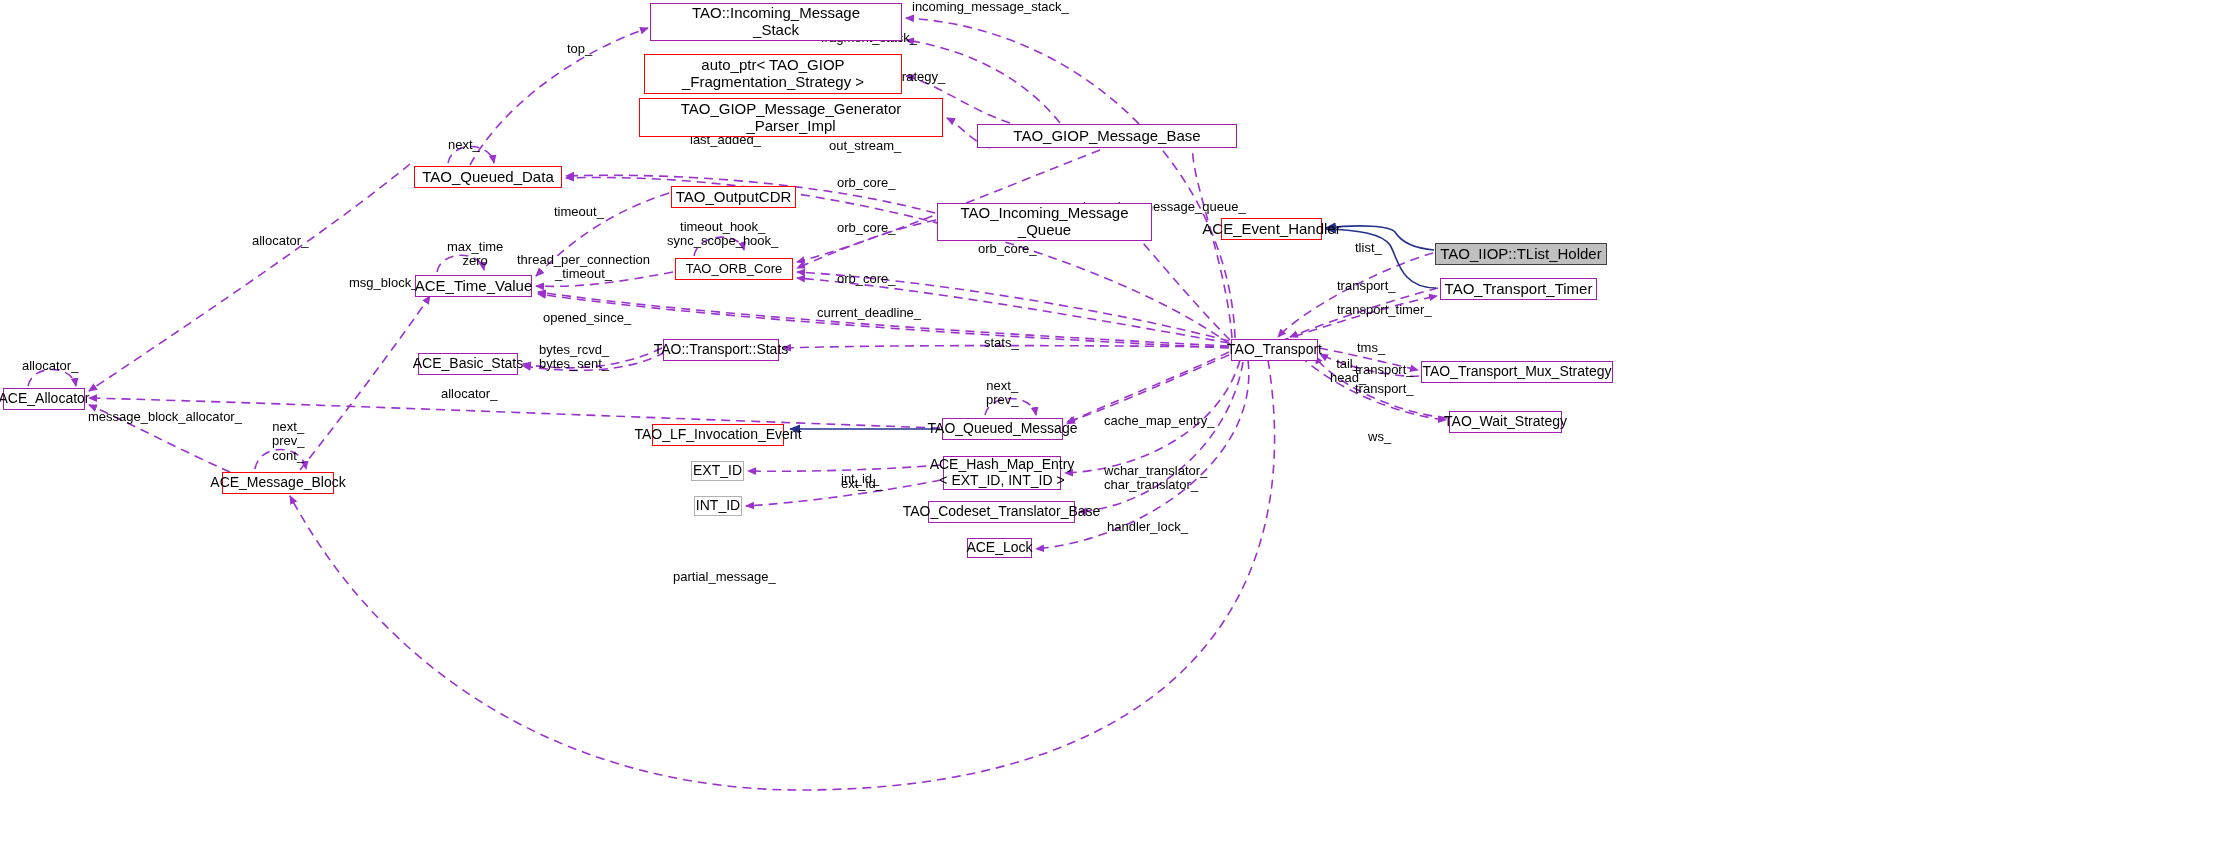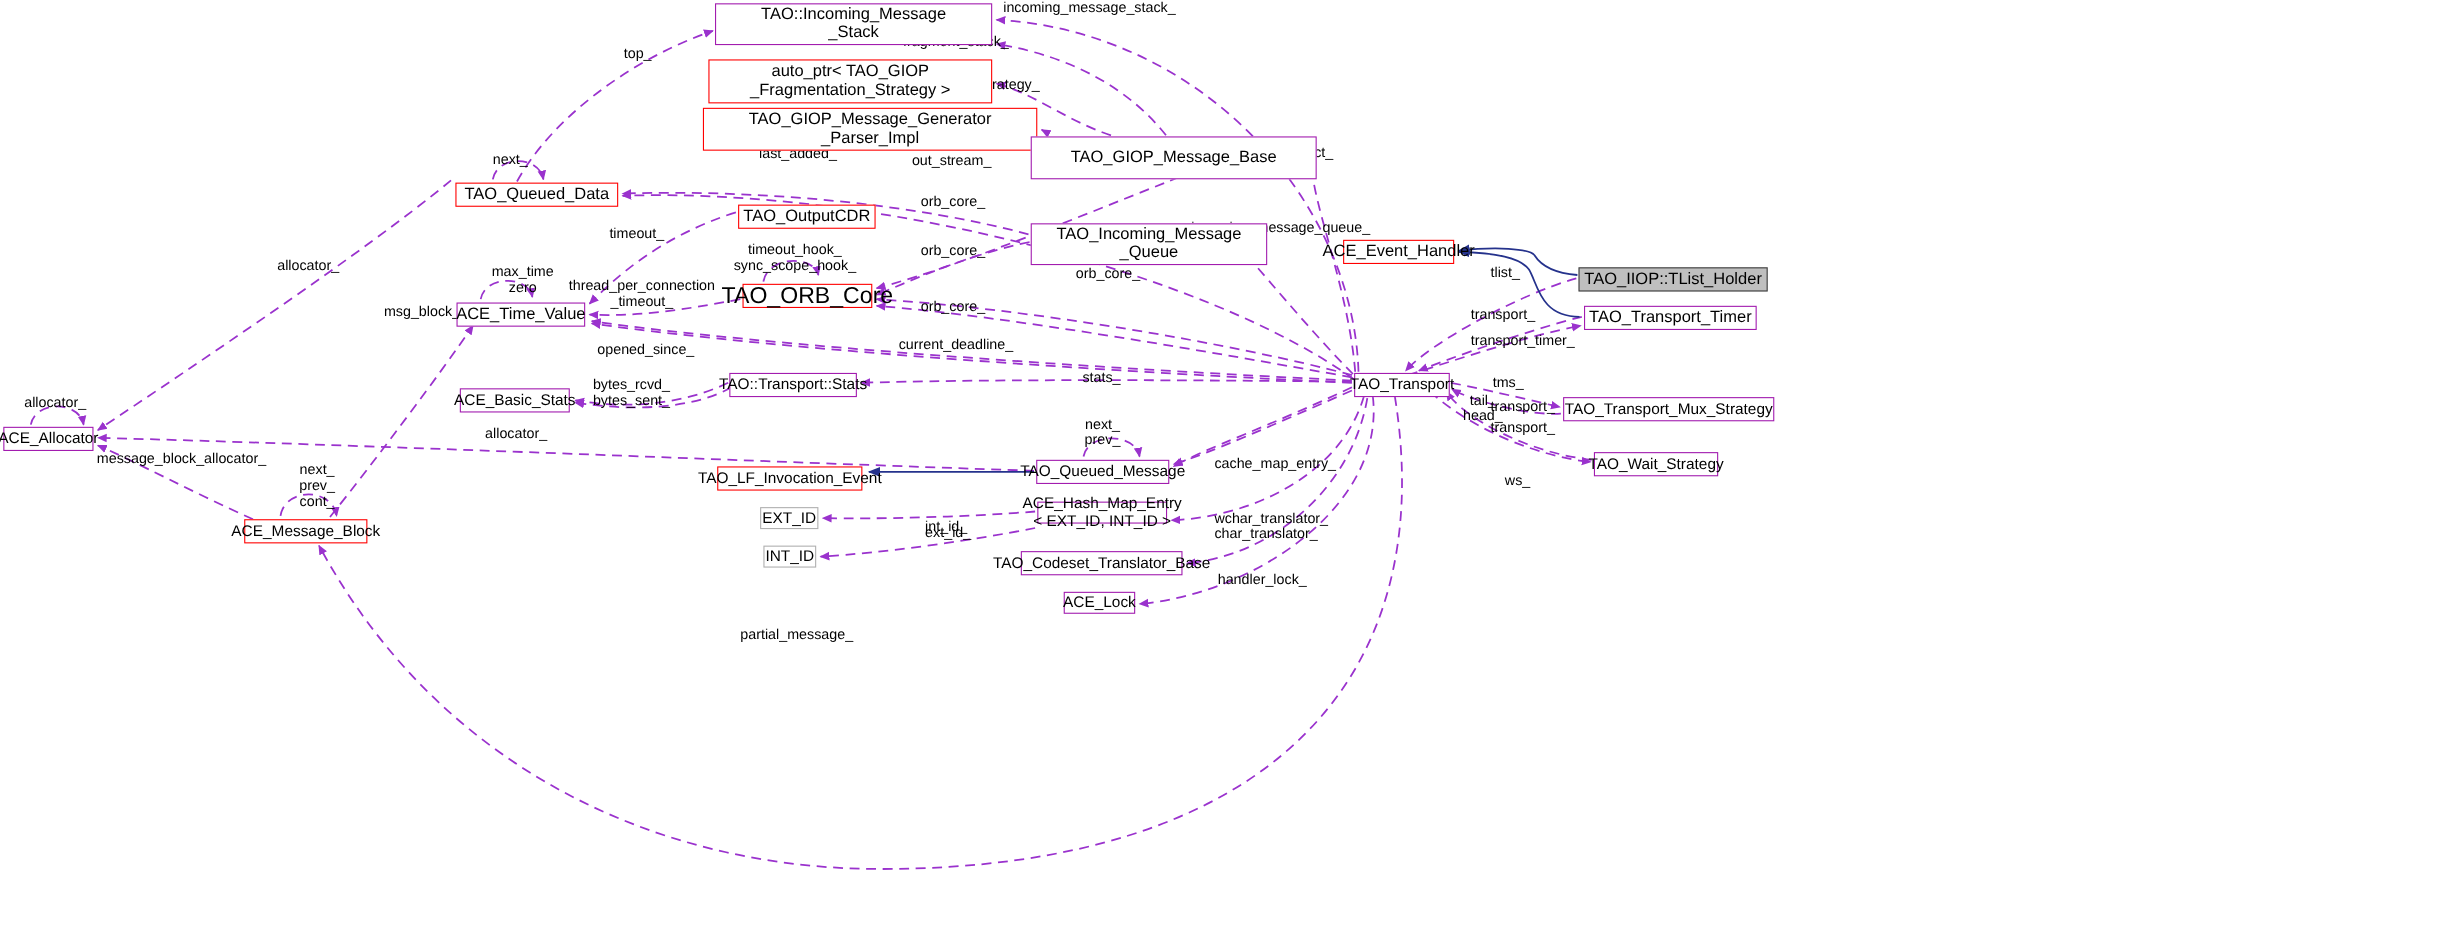--- a/index.html
+++ b/index.html
@@ -149,41 +149,41 @@
     </g>
   </svg>
 
   <div id="nodes-layer">
       <div class="node black" style="left: 650px; top: 3px; width: 252px; height: 38px; font-size: 15px;">TAO::Incoming_Message
 _Stack</div>
       <div class="node red" style="left: 644px; top: 54px; width: 258px; height: 40px; font-size: 15px;">auto_ptr&lt; TAO_GIOP
 _Fragmentation_Strategy &gt;</div>
       <div class="node red" style="left: 639px; top: 98px; width: 304px; height: 39px; font-size: 15px;">TAO_GIOP_Message_Generator
 _Parser_Impl</div>
-      <div class="node black" style="left: 937px; top: 124px; width: 260px; height: 39px; font-size: 15px;">TAO_GIOP_Message_Base</div>
+      <div class="node black" style="left: 977px; top: 124px; width: 260px; height: 24px; font-size: 15px;">TAO_GIOP_Message_Base</div>
       <div class="node red" style="left: 414px; top: 166px; width: 148px; height: 22px; font-size: 15px;">TAO_Queued_Data</div>
       <div class="node red" style="left: 671px; top: 186px; width: 125px; height: 22px; font-size: 15px;">TAO_OutputCDR</div>
       <div class="node black" style="left: 937px; top: 203px; width: 215px; height: 38px; font-size: 15px;">TAO_Incoming_Message
 _Queue</div>
       <div class="node red" style="left: 1221px; top: 218px; width: 101px; height: 22px; font-size: 15px;">ACE_Event_Handler</div>
       <div class="node cur" style="left: 1435px; top: 243px; width: 172px; height: 22px; font-size: 15px;">TAO_IIOP::TList_Holder</div>
-      <div class="node red" style="left: 675px; top: 258px; width: 118px; height: 22px; font-size: 21px;">TAO_ORB_Core</div>
+      <div class="node red" style="left: 675px; top: 258px; width: 118px; height: 22px; font-size: 13px;">TAO_ORB_Core</div>
       <div class="node black" style="left: 415px; top: 275px; width: 117px; height: 22px; font-size: 15px;">ACE_Time_Value</div>
       <div class="node black" style="left: 1440px; top: 278px; width: 157px; height: 22px; font-size: 15px;">TAO_Transport_Timer</div>
       <div class="node black" style="left: 418px; top: 353px; width: 100px; height: 22px; font-size: 14px;">ACE_Basic_Stats</div>
       <div class="node black" style="left: 663px; top: 339px; width: 116px; height: 22px; font-size: 14px;">TAO::Transport::Stats</div>
       <div class="node black" style="left: 1231px; top: 339px; width: 87px; height: 22px; font-size: 14px;">TAO_Transport</div>
       <div class="node black" style="left: 1421px; top: 361px; width: 192px; height: 22px; font-size: 14px;">TAO_Transport_Mux_Strategy</div>
       <div class="node black" style="left: 3px; top: 388px; width: 82px; height: 22px; font-size: 14px;">ACE_Allocator</div>
       <div class="node black" style="left: 942px; top: 418px; width: 121px; height: 22px; font-size: 14px;">TAO_Queued_Message</div>
       <div class="node black" style="left: 1449px; top: 411px; width: 113px; height: 22px; font-size: 14px;">TAO_Wait_Strategy</div>
       <div class="node red" style="left: 652px; top: 424px; width: 132px; height: 22px; font-size: 14px;">TAO_LF_Invocation_Event</div>
       <div class="node red" style="left: 222px; top: 472px; width: 112px; height: 22px; font-size: 14px;">ACE_Message_Block</div>
       <div class="node gray" style="left: 691px; top: 461px; width: 53px; height: 20px; font-size: 14px;">EXT_ID</div>
-      <div class="node black" style="left: 943px; top: 456px; width: 118px; height: 20px; font-size: 14px;">ACE_Hash_Map_Entry
+      <div class="node black" style="left: 943px; top: 456px; width: 118px; height: 34px; font-size: 14px;">ACE_Hash_Map_Entry
 &lt; EXT_ID, INT_ID &gt;</div>
       <div class="node gray" style="left: 694px; top: 496px; width: 48px; height: 20px; font-size: 14px;">INT_ID</div>
       <div class="node black" style="left: 928px; top: 501px; width: 147px; height: 22px; font-size: 14px;">TAO_Codeset_Translator_Base</div>
       <div class="node black" style="left: 967px; top: 538px; width: 65px; height: 20px; font-size: 14px;">ACE_Lock</div>
     </div>
   <div id="labels-layer">
       <div class="elabel" style="left: 567px; top: 42px; font-size: 13px; text-align: center;">top_</div>
       <div class="elabel" style="left: 912px; top: 0px; font-size: 13px; text-align: left;">incoming_message_stack_</div>
       <div class="elabel" style="left: 821px; top: 31px; font-size: 13px; text-align: left;">fragment_stack_</div>
       <div class="elabel" style="left: 805px; top: 70px; font-size: 13px; text-align: left;">fragmentation_strategy_</div>

